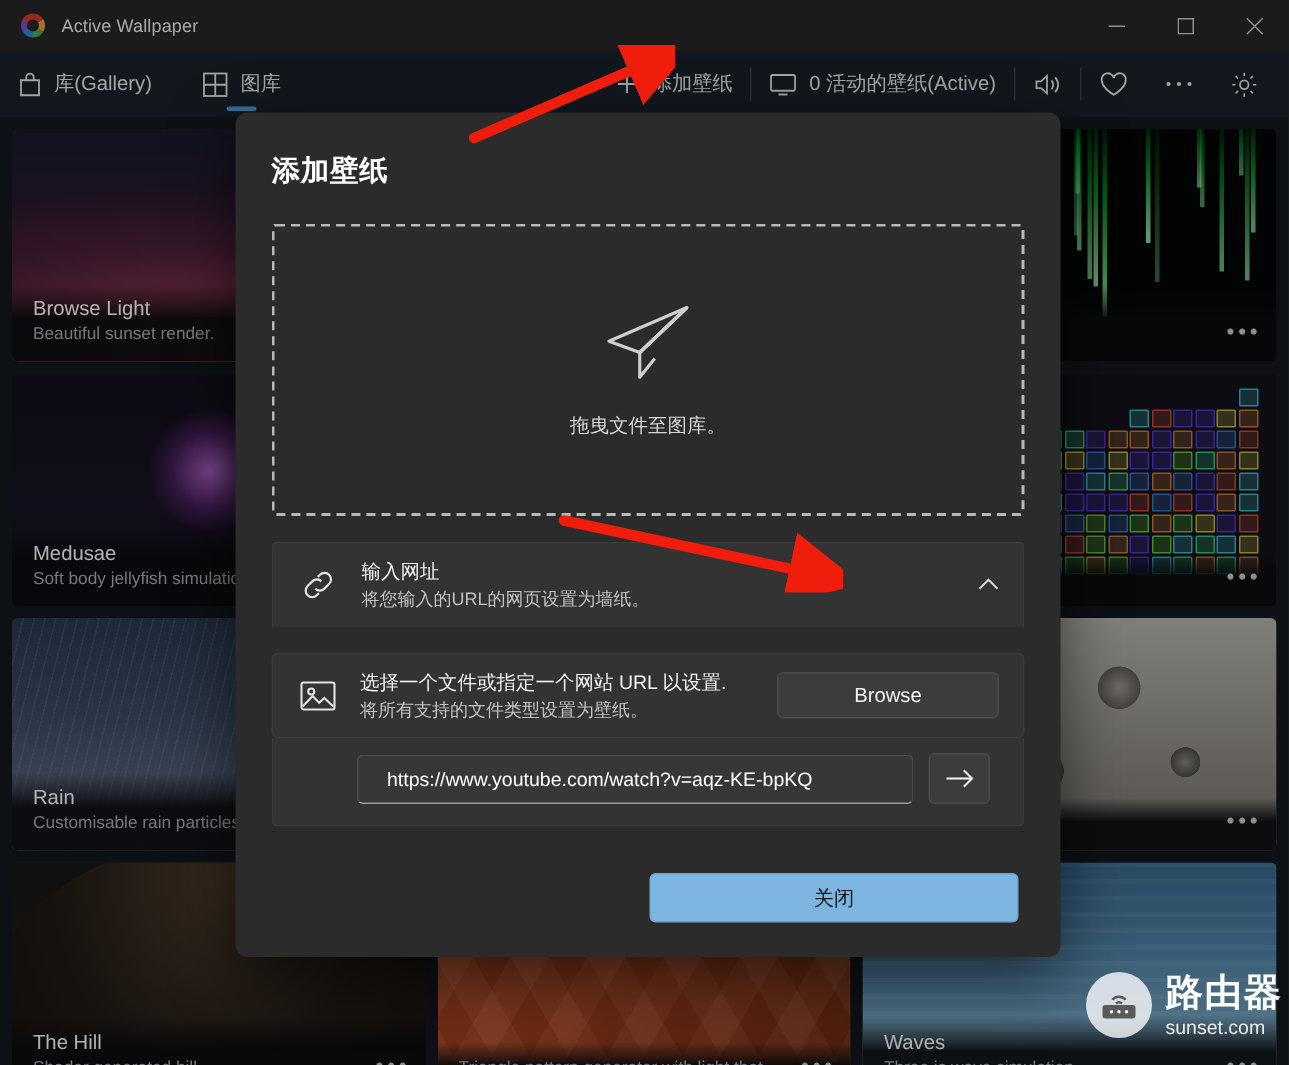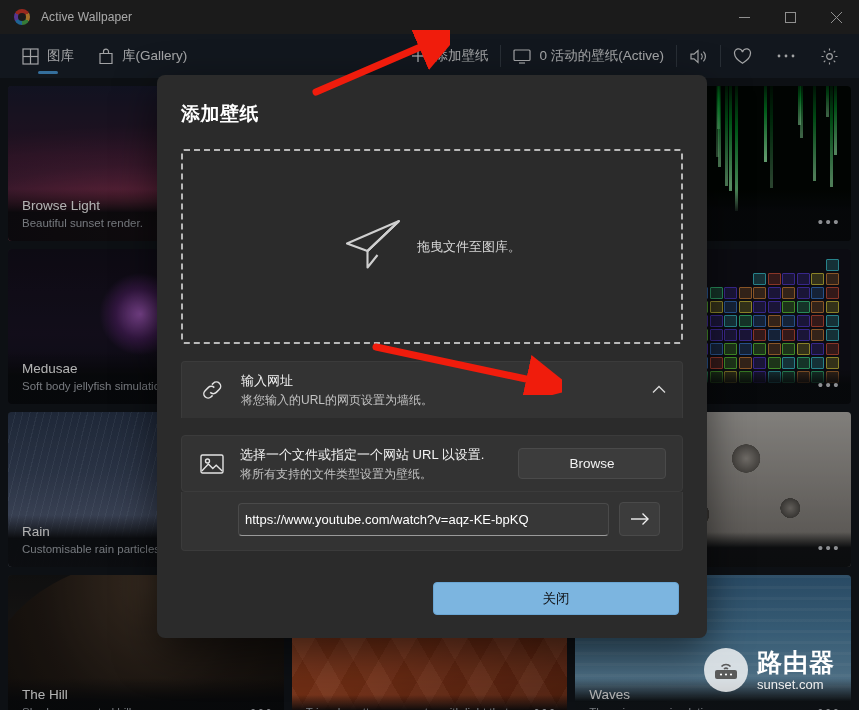--- a/index.html
+++ b/index.html
@@ -203,21 +203,21 @@
   }
   .dialog-title {
     color: #ffffff; font-size: 19px; font-weight: bold;
     padding: 26px 0 0 24px; letter-spacing: .5px;
   }
   .dropzone {
     margin: 22px 24px 0 24px;
     height: 195px;
     border: 2px dashed #b8b8b8;
     border-radius: 3px;
-    display: flex; flex-direction: row;
+    display: flex; flex-direction: column;
     align-items: center; justify-content: center; gap: 14px;
   }
   .dz-icon { color: #cfcfcf; }
   .dz-text { color: #d6d6d6; font-size: 13px; }
 
   .opt-row {
     margin: 17px 24px 0 24px;
     background: #333333;
     border: 1px solid #3b3b3b;
     border-radius: 4px;
@@ -247,21 +247,21 @@
     display: flex; align-items: center; gap: 10px;
     padding-left: 56px; padding-right: 22px;
   }
   .url-input {
     flex: 1;
     background: #373737;
     border: 1px solid #4a4a4a;
     border-bottom: 1px solid #9a9a9a;
     border-radius: 4px;
     color: #ffffff; font-size: 13px;
-    padding: 8px 6px;
+    padding: 8px 19px;
     outline: none;
   }
   .url-go {
     width: 41px; height: 34px;
     background: #3c3c3c; border: 1px solid #4a4a4a;
     border-radius: 4px; color: #f0f0f0;
     display: flex; align-items: center; justify-content: center;
   }
   .close-btn {
     position: absolute; left: 276px; top: 507px;
@@ -271,21 +271,21 @@
     border-radius: 4px;
     color: #111418; font-size: 13.5px;
     display: flex; align-items: center; justify-content: center;
   }
 
   
   .arrow-svg { position: absolute; pointer-events: none; }
 
   
   .watermark {
-    position: absolute; right: 24px; bottom: 18px;
+    position: absolute; right: 4px; bottom: 18px;
     display: flex; align-items: center; gap: 9px;
   }
   .wm-badge {
     width: 44px; height: 44px; border-radius: 50%;
     background: rgba(255,255,255,.78);
     display: flex; align-items: center; justify-content: center;
   }
   .wm-text { line-height: 1; }
   .wm-cn { font-size: 25px; color: #ffffff; font-weight: bold; letter-spacing: 1px; }
   .wm-en { font-size: 13px; color: #eeeeee; margin-top: 3px; }
@@ -313,40 +313,40 @@
         <svg width="11" height="11" viewBox="0 0 11 11">
             <line x1="0" y1="0" x2="11" y2="11" stroke="currentColor" stroke-width="1"></line>
             <line x1="11" y1="0" x2="0" y2="11" stroke="currentColor" stroke-width="1"></line>
           </svg>
       </div>
     </div>
   </div>
 
   <div class="toolbar">
 
+    <div class="tool-item">
+      <span class="tool-icon">
+        <svg width="16" height="17" viewBox="0 0 16 17" fill="none" stroke="currentColor" stroke-width="1.2">
+          <path d="M2 5.5h12v10H2z"></path>
+            <path d="M5.5 5.5V3.6a2.5 2.5 0 0 1 5 0v1.9"></path>
+        </svg>
+      </span>
+      <span>库(Gallery)</span>
+    </div>
+
     <div class="tool-item first">
       <span class="tool-icon">
         <svg width="17" height="17" viewBox="0 0 17 17" fill="none" stroke="currentColor" stroke-width="1.2">
           <rect x="1" y="1" width="15" height="15"></rect>
             <line x1="8.5" y1="1" x2="8.5" y2="16"></line>
             <line x1="1" y1="8.5" x2="16" y2="8.5"></line>
         </svg>
       </span>
       <span>图库</span>
       <span class="tool-underline"></span>
-    </div>
-
-    <div class="tool-item">
-      <span class="tool-icon">
-        <svg width="16" height="17" viewBox="0 0 16 17" fill="none" stroke="currentColor" stroke-width="1.2">
-          <path d="M2 5.5h12v10H2z"></path>
-            <path d="M5.5 5.5V3.6a2.5 2.5 0 0 1 5 0v1.9"></path>
-        </svg>
-      </span>
-      <span>库(Gallery)</span>
     </div>
 
     <div class="tool-spacer"></div>
 
     <div class="tool-item">
       <span class="tool-icon">
         <svg width="16" height="16" viewBox="0 0 16 16" fill="none" stroke="currentColor" stroke-width="1.3">
           <line x1="8" y1="2" x2="8" y2="14"></line>
             <line x1="2" y1="8" x2="14" y2="8"></line>
         </svg>

